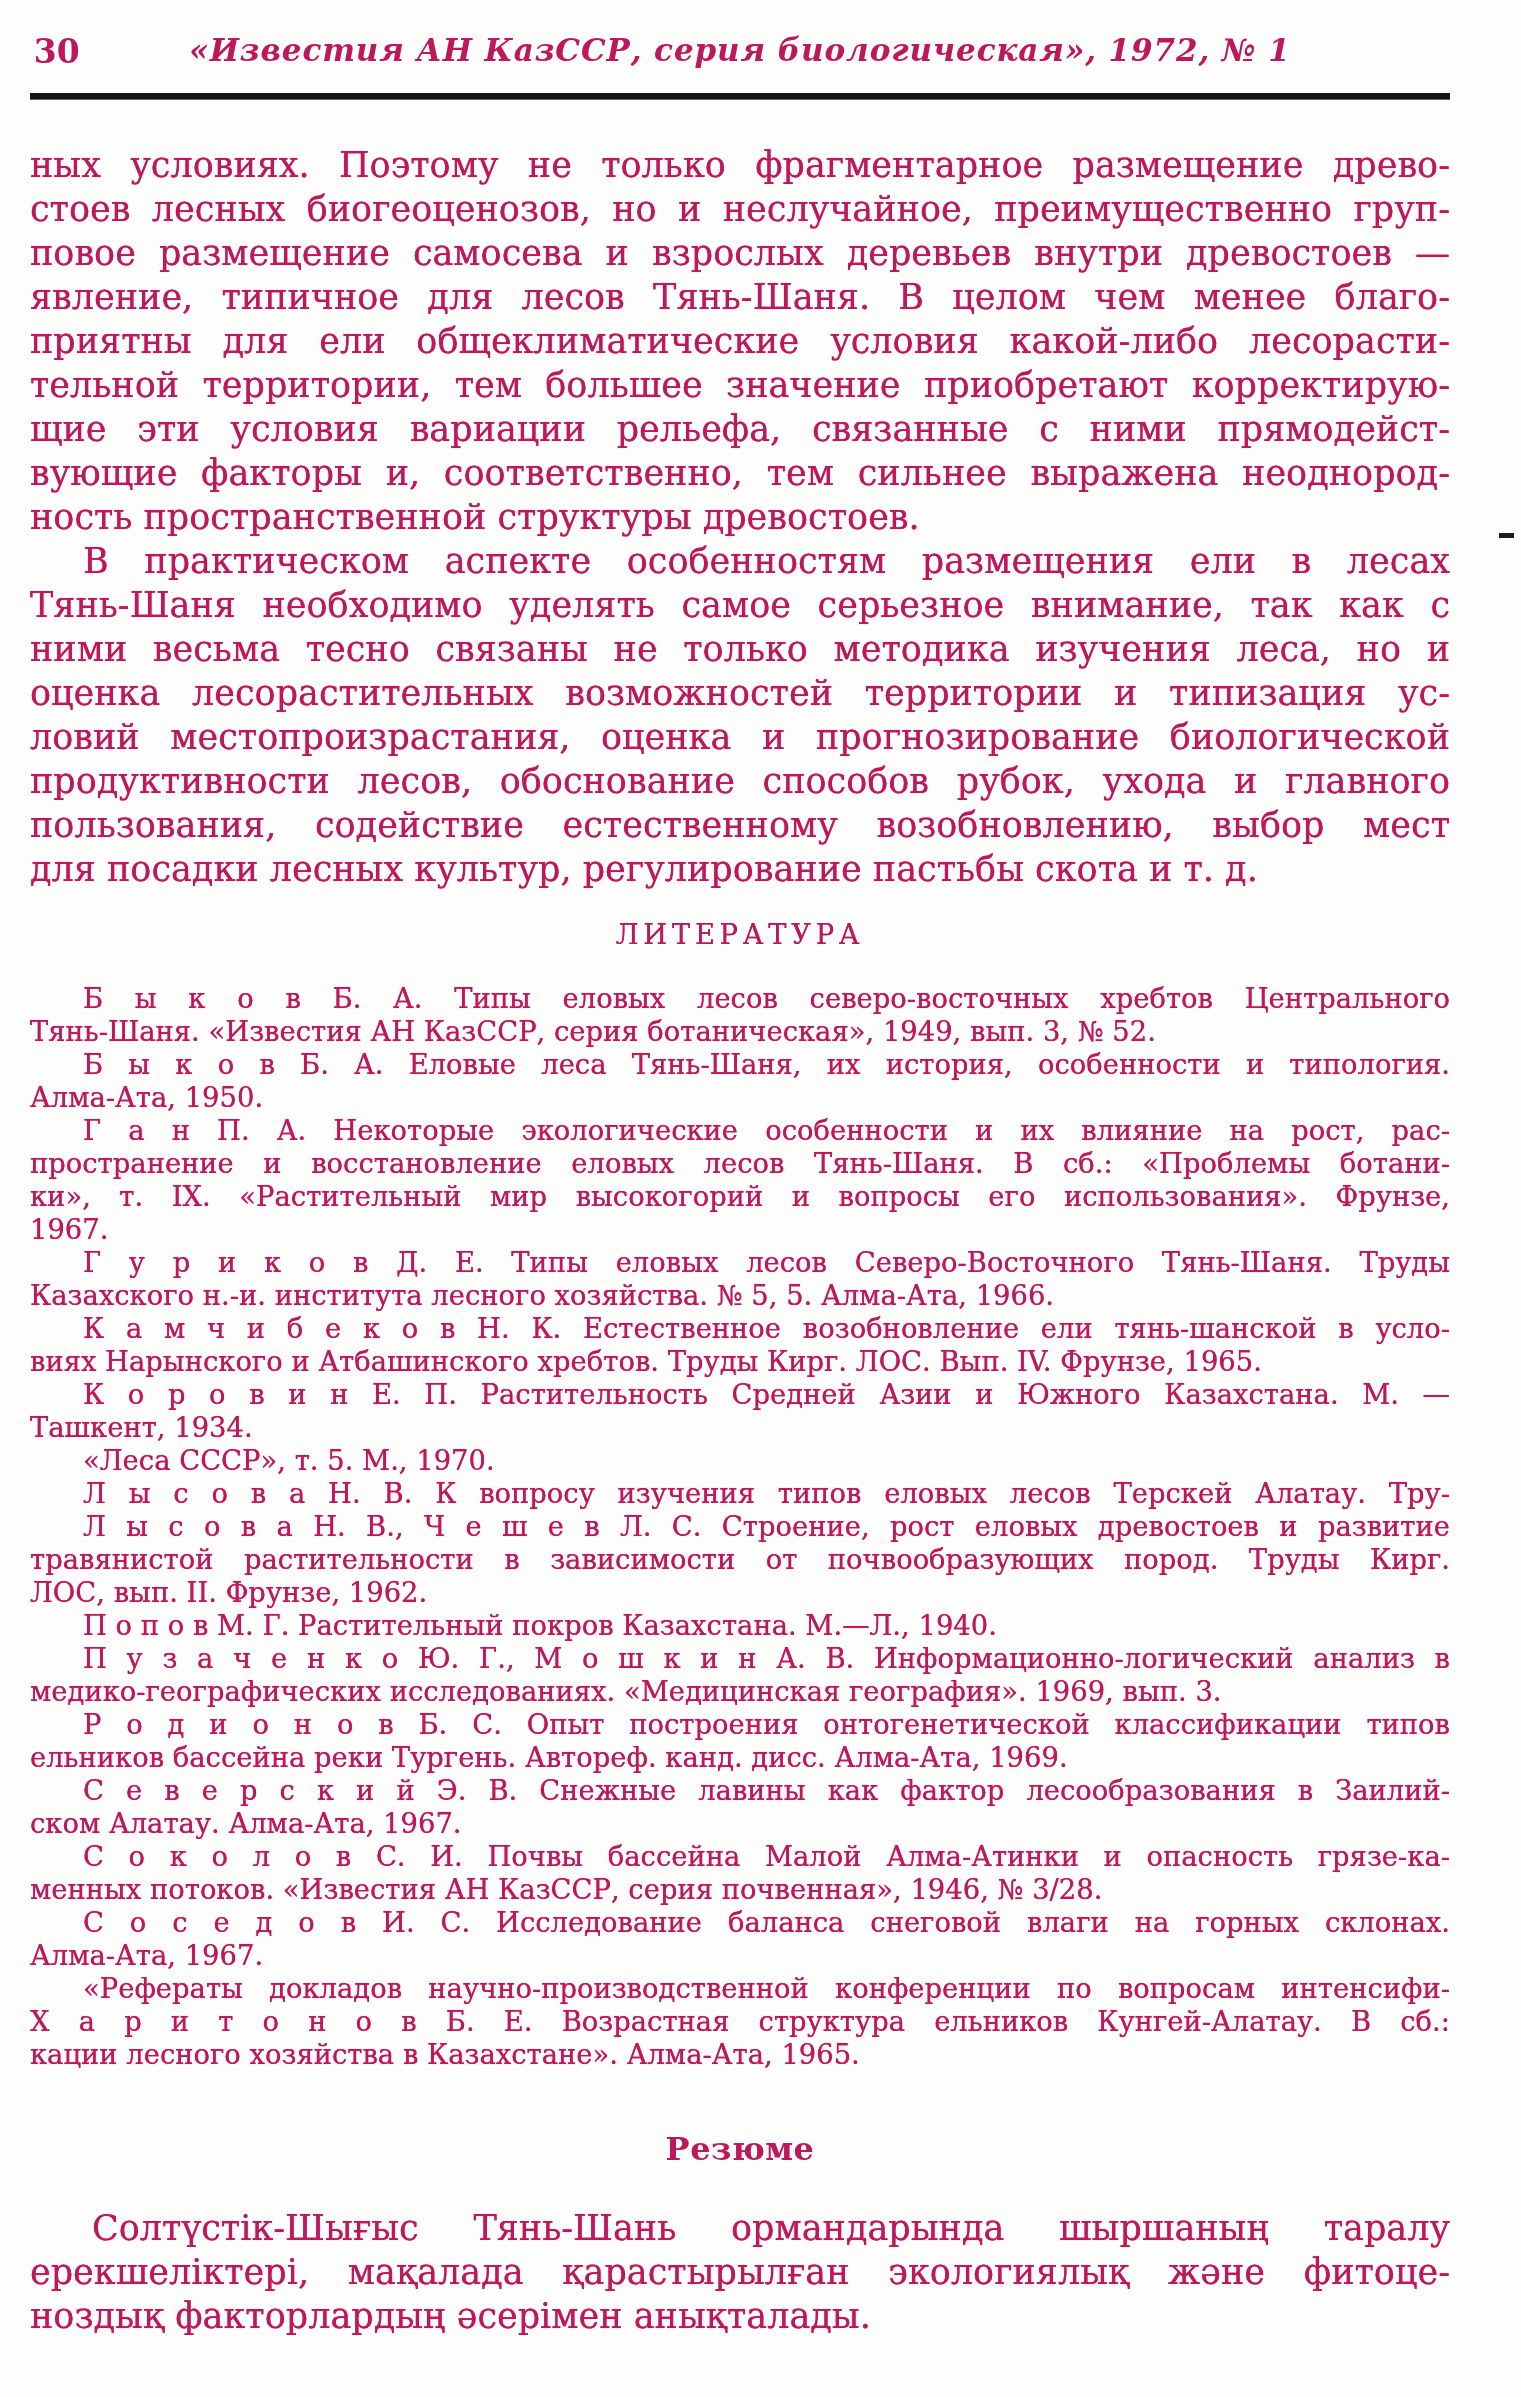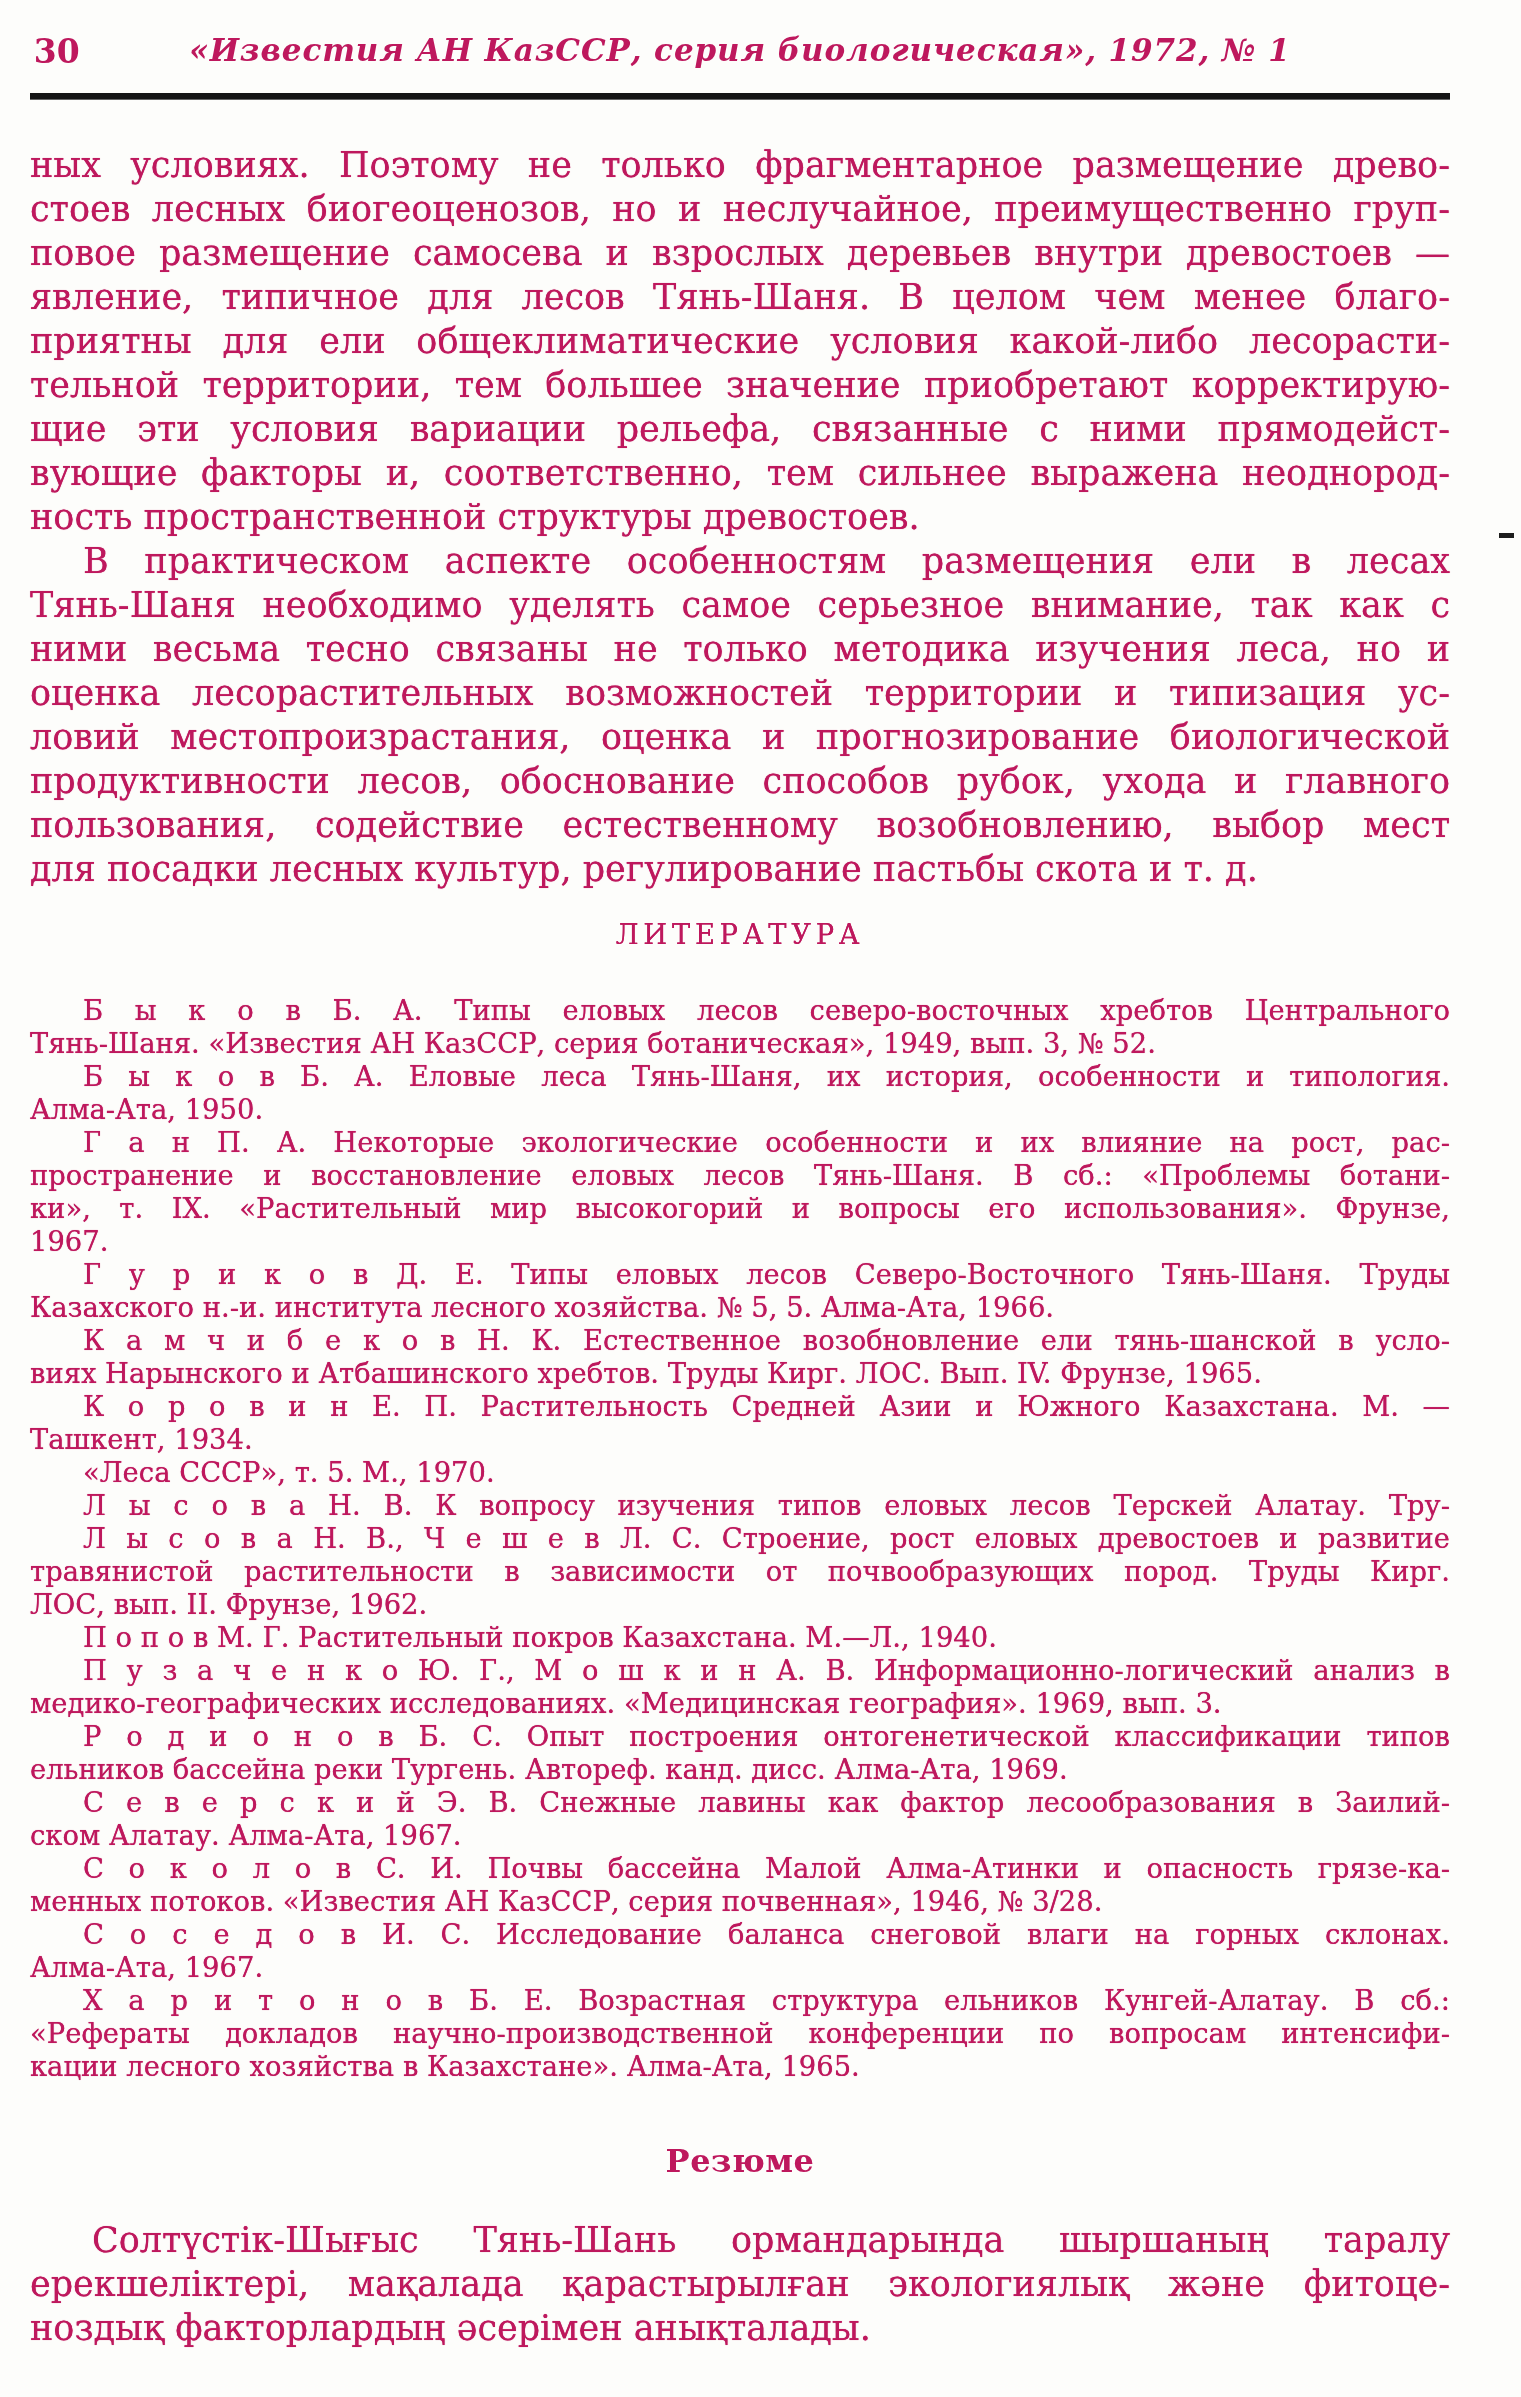--- a/index.html
+++ b/index.html
@@ -18,21 +18,21 @@
   .article-body{margin-top:44px;}
   .line{
     text-align:justify;text-align-last:justify;
     text-shadow:0 0 0.7px currentColor;
   }
   .line.last{text-align-last:left;}
   .para{font-size:35px;line-height:44px;}
   .para.indent .line:first-child{text-indent:53px;}
   
   .lit-heading{margin-top:28px;text-align:center;font-size:27.4px;letter-spacing:4.7px;font-weight:400;text-shadow:0 0 0.6px currentColor;}
-  .refs{margin-top:44px;}
+  .refs{margin-top:32px;}
   .ref{font-size:27.4px;line-height:33px;}
   .ref .line:first-child{text-indent:53px;}
   
   .resume-heading{margin-top:59px;text-align:center;font-size:32px;font-weight:700;letter-spacing:0.5px;}
   .resume-para{margin-top:38px;font-size:35px;line-height:44px;}
   .resume-para .line:first-child{text-indent:62px;}
   
   .artifact-dash{position:absolute;right:7.6px;top:533px;width:15px;height:4.7px;background:#1d1d1d;}
 </style>
 </head>
@@ -127,22 +127,22 @@
       </div>
     <div class="ref">
         <div class="line">С о к о л о в  С. И.  Почвы бассейна Малой Алма-Атинки и опасность грязе-ка-</div>
         <div class="line last">менных потоков. «Известия АН КазССР, серия почвенная», 1946, № 3/28.</div>
       </div>
     <div class="ref">
         <div class="line">С о с е д о в  И. С.   Исследование баланса снеговой влаги на горных  склонах.</div>
         <div class="line last">Алма-Ата, 1967.</div>
       </div>
     <div class="ref">
+        <div class="line">«Рефераты докладов научно-производственной конференции по вопросам интенсифи-</div>
         <div class="line">Х а р и т о н о в  Б. Е.  Возрастная структура ельников Кунгей-Алатау. В сб.:</div>
-        <div class="line">«Рефераты докладов научно-производственной конференции по вопросам интенсифи-</div>
         <div class="line last">кации лесного хозяйства в Казахстане». Алма-Ата, 1965.</div>
       </div>
   </div>
 
   <div class="resume-heading">Резюме</div>
   <div class="para resume-para">
       <div class="line">Солтүстік-Шығыс Тянь-Шань ормандарында  шыршаның  таралу</div>
       <div class="line">ерекшеліктері, мақалада қарастырылған экологиялық  және  фитоце-</div>
       <div class="line last">ноздық факторлардың әсерімен анықталады.</div>
     </div>

